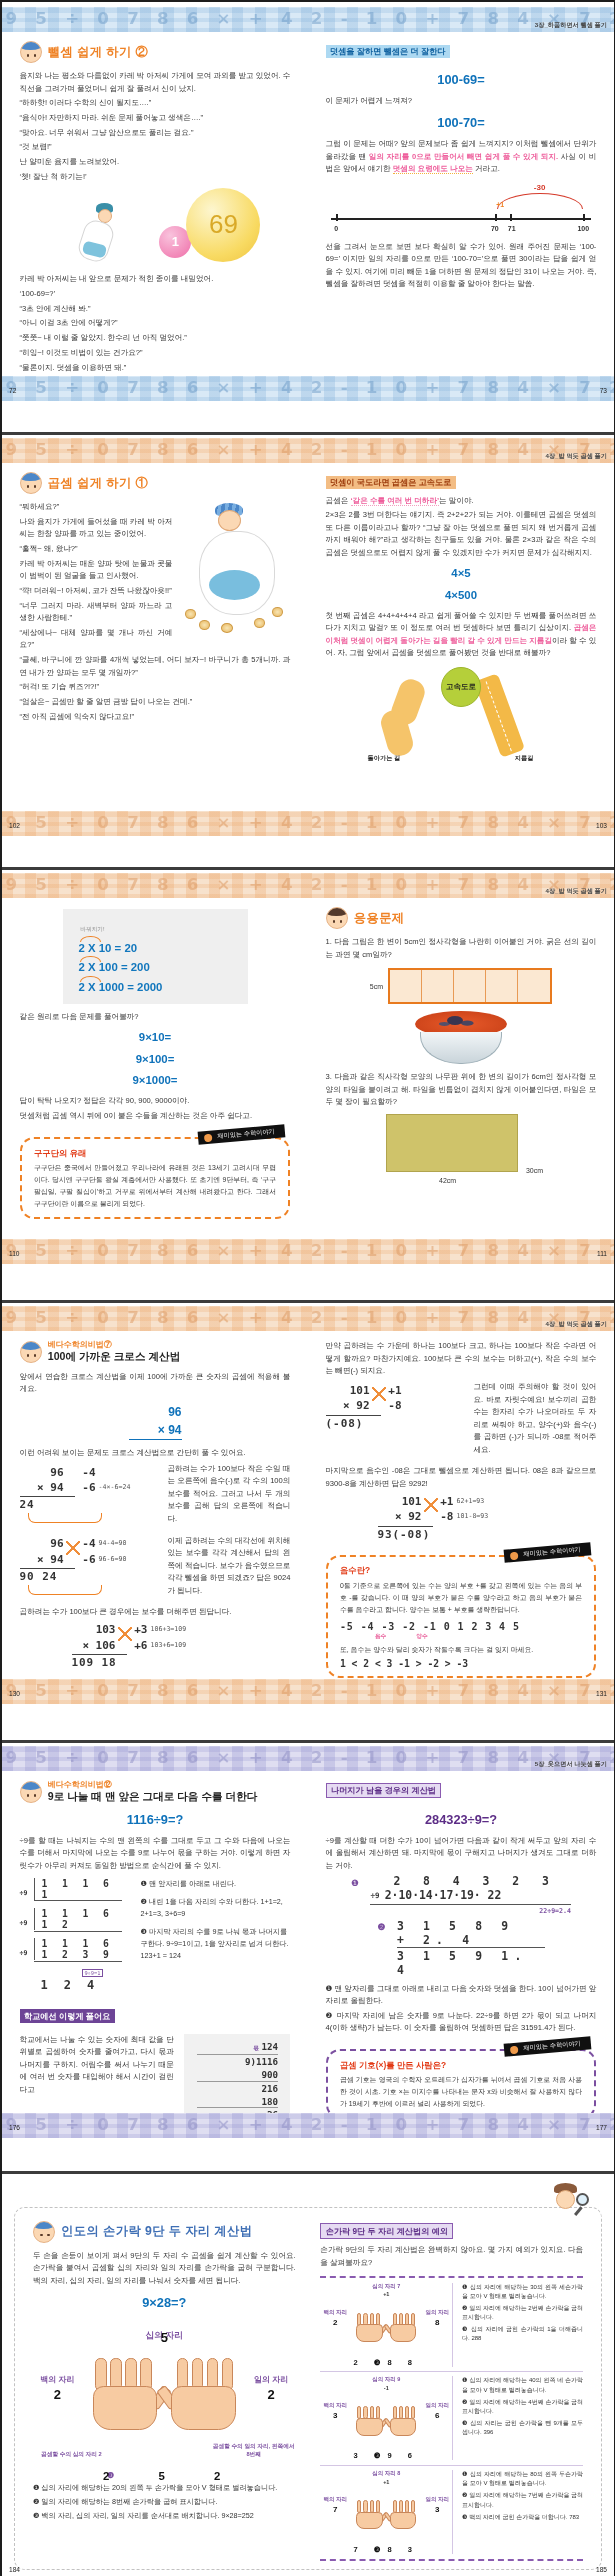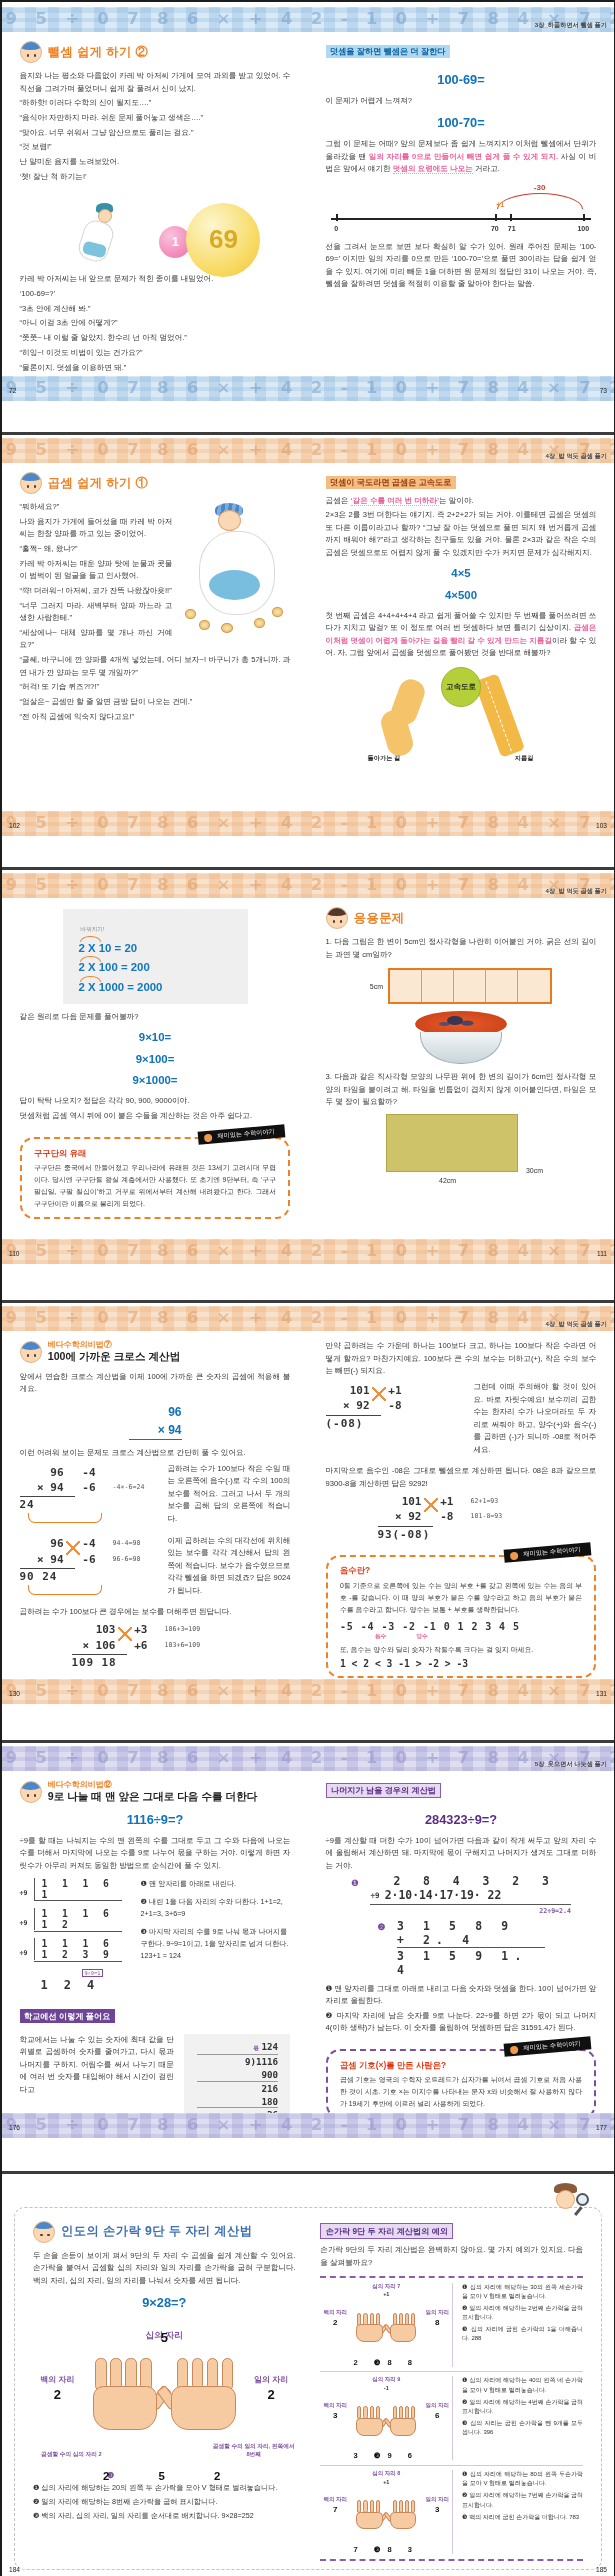--- a/index.html
+++ b/index.html
@@ -70,21 +70,21 @@
 .fnsub{display:flex;gap:30px;font-size:5.7px;color:#e85f9a;font-weight:bold;margin:0 0 3.5px 35px}
 .ineq{font-family:"DejaVu Sans Mono",monospace;font-size:9.7px;font-weight:bold;margin-top:1.8px}
 
 .row2{display:flex;gap:8.8px;margin:3.5px 0 7px}
 .row2 .tx{flex:1}
 .xd{font-family:"DejaVu Sans Mono",monospace;flex:none;width:139px;position:relative;margin-top:1.8px}
 .xd.center{margin:3.5px auto;width:167px}
 .xd .xr{display:flex;font-size:11px;font-weight:bold;line-height:1.4}
 .xd .n{width:44px;text-align:right;white-space:pre}
 .xd .c{width:32px;text-align:right}
-.xd .t{font-size:6.6px;font-weight:normal;color:#555;margin-left:17px;align-self:center;white-space:nowrap}
+.xd .t{font-size:6.6px;font-weight:normal;color:#555;margin-left:3px;align-self:center;white-space:nowrap}
 .xd .bar{border-top:1.3px solid #444;width:55px;margin:0.9px 0}
 .xd .res{font-size:11px;font-weight:bold;letter-spacing:0.9px}
 .xd.cross::before{content:"";position:absolute;left:46px;top:4.4px;width:14px;height:14px;background:linear-gradient(45deg,transparent 44%,#ef8225 44% 56%,transparent 56%),linear-gradient(-45deg,transparent 44%,#ef8225 44% 56%,transparent 56%);opacity:.9}
 .loop{width:74px;height:10.6px;border:1.8px solid #ef8225;border-top:none;border-radius:0 0 7px 7px;margin:1.8px 0 0 8.8px}
 
 .vmul{width:53px;margin:7px auto;text-align:right;color:#0f72ba;font-weight:bold;font-size:12px;line-height:1.5}
 .vmul .u{border-bottom:1.8px solid #0f72ba;display:block}
 
 .stages{display:flex;gap:14px;margin:5.3px 0 7px}
 .stcol{width:107px;flex:none;font-family:"DejaVu Sans Mono",monospace}
@@ -107,21 +107,21 @@
 .gd .r1{font-size:11.4px;font-weight:bold;letter-spacing:8px;padding-left:23px}
 .gd .r2{font-size:11.4px;font-weight:bold;display:flex;gap:5.3px;align-items:center}
 .gd .dvl{font-size:7.5px;font-weight:bold}
 .gd .line{border-top:1.3px solid #555;margin:1.8px 0}
 .gd .tag{text-align:right;font-size:6.6px;color:#7b4fa0;font-weight:bold}
 .g2{width:167px;margin:0 auto 5.3px;font-family:"DejaVu Sans Mono",monospace;font-size:11.4px;font-weight:bold;position:relative;padding-left:19.4px}
 .g2 .r{letter-spacing:6.2px}
 .g2 .line{border-top:1.3px solid #555;margin:0.9px 0}
 
 .illu1{position:relative;height:86px;margin:1.8px 0}
-.ballB{position:absolute;right:30px;top:17px;width:74px;height:74px;border-radius:50%;background:radial-gradient(circle at 35% 30%,#fdf6cf,#f8da62 65%,#eec23e);display:flex;align-items:center;justify-content:center;font-size:26px;font-weight:bold;color:#d9a928}
+.ballB{position:absolute;right:30px;top:2px;width:74px;height:74px;border-radius:50%;background:radial-gradient(circle at 35% 30%,#fdf6cf,#f8da62 65%,#eec23e);display:flex;align-items:center;justify-content:center;font-size:26px;font-weight:normal;color:#d9a928}
 .ballS{position:absolute;right:99px;top:40px;width:32px;height:32px;border-radius:50%;background:radial-gradient(circle at 35% 30%,#f9c3dd,#ef6ea8);color:#fff;font-weight:bold;font-size:13px;display:flex;align-items:center;justify-content:center}
 .chef1{position:absolute;left:53px;top:17.6px;width:56px;height:67px}
 .c-cap{position:absolute;top:0;left:23px;width:17.6px;height:9.7px;background:#3a8fa8;border-radius:50% 50% 30% 30%}
 .c-head{position:absolute;top:6.2px;left:25px;width:14px;height:14px;border-radius:50%;background:#fbd8b4;border:0.9px solid #e0a877}
 .c-body{position:absolute;top:17.6px;left:8.8px;width:30px;height:40px;background:#fff;border:0.9px solid #d5d5d5;border-radius:12.3px;transform:rotate(18deg)}
 .c-apron{position:absolute;top:40px;left:10.6px;width:23px;height:13px;background:#7ec3dd;border-radius:5.3px;transform:rotate(14deg)}
 .illu2{float:right;width:111px;height:132px;position:relative;margin:0 0 3.5px 7px}
 .c2-body{position:absolute;top:30px;left:19.4px;width:76px;height:84px;background:#fff;border:0.9px solid #d9d9d9;border-radius:45%}
 .c2-head{position:absolute;top:8.8px;left:39px;width:23px;height:21px;border-radius:50%;background:#fbd8b4;border:0.9px solid #e0a877}
 .c2-turban{position:absolute;top:1.8px;left:36px;width:28px;height:14px;background:repeating-linear-gradient(100deg,#4c87c8 0 3.5px,#79aee0 3.5px 7px);border-radius:50% 50% 35% 35%}

